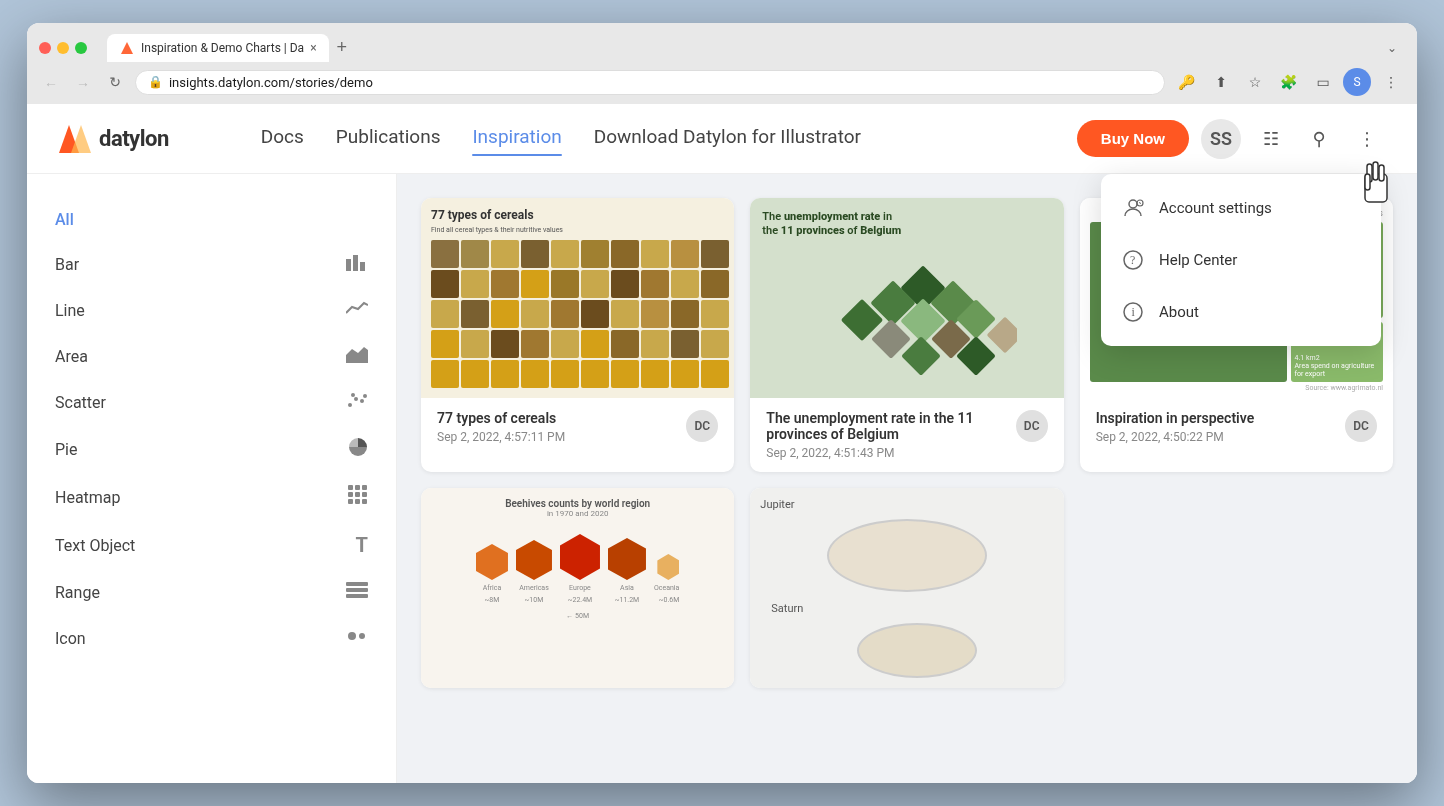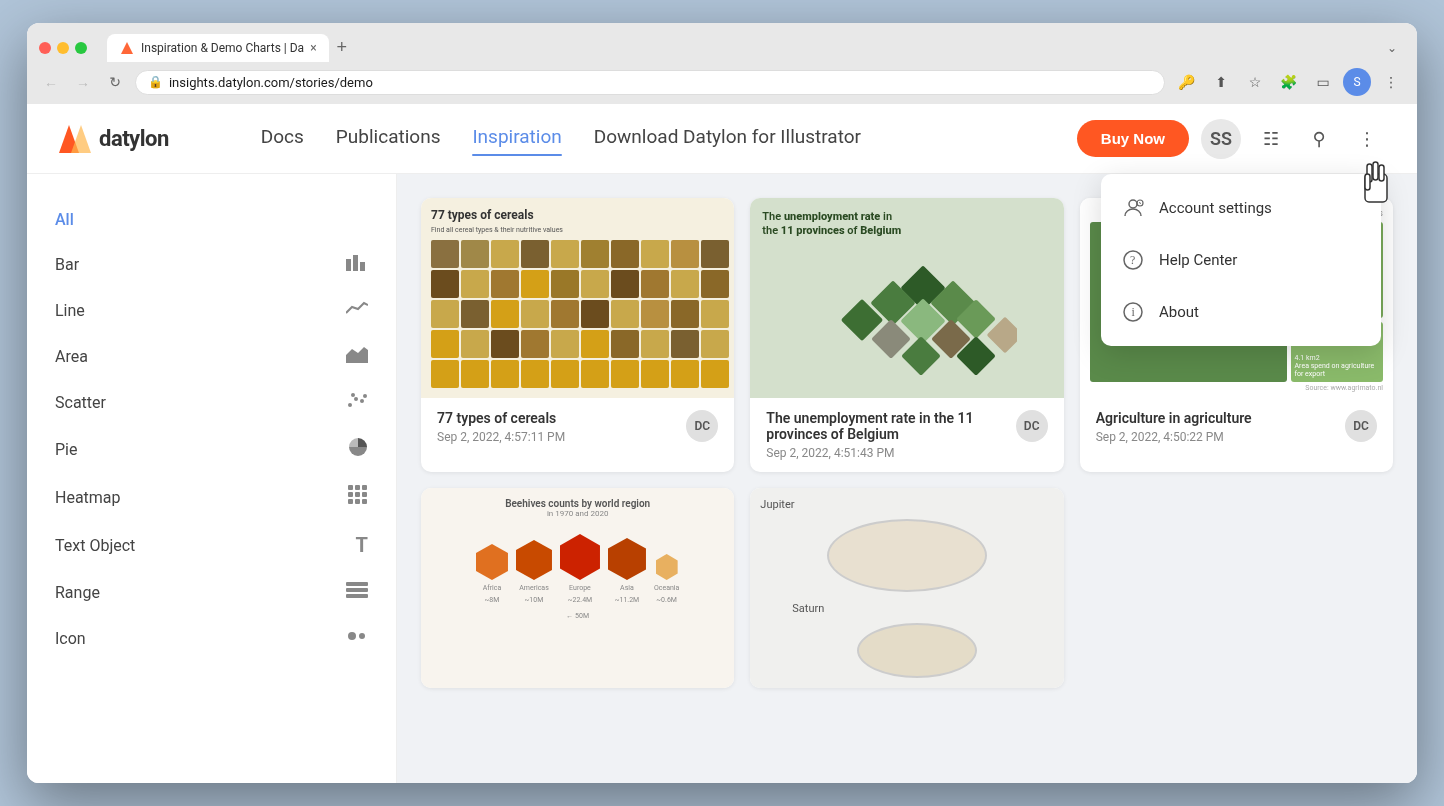--- a/index.html
+++ b/index.html
@@ -798,21 +798,21 @@
                   <div style="flex:0.6; background:#8aba6a; border-radius:3px; padding:4px; display:flex; flex-direction:column; justify-content:flex-end;">
                     <div style="font-size:7px; color:#fff;">4.1 km2</div>
                     <div style="font-size:7px; color:#fff;">Area spend on agriculture for export</div>
                   </div>
                 </div>
               </div>
               <div style="font-size:7px; color:#aaa; text-align:right; margin-top:2px;">Source: www.agrimato.nl</div>
             </div>
             <div class="chart-info">
               <div>
-                <div class="chart-title">Agriculture in agriculture</div>
+                <div class="chart-title">Inspiration in perspective</div>
                 <div class="chart-date">Sep 2, 2022, 4:50:22 PM</div>
               </div>
               <div class="chart-avatar">DC</div>
             </div>
           </div>
 
           <div class="chart-card">
             <div class="chart-thumbnail beehives-thumb">
               <div style="font-size:10px; font-weight:600; color:#555; text-align:center;">Beehives counts by world region</div>
               <div style="font-size:8px; color:#888; text-align:center;">in 1970 and 2020</div>
@@ -830,37 +830,37 @@
                 <div style="display:flex; flex-direction:column; align-items:center; gap:4px;">
                   <div style="width:40px; height:46px; clip-path:polygon(50% 0%,100% 25%,100% 75%,50% 100%,0% 75%,0% 25%); background:#cc2200;"></div>
                   <div style="font-size:7px; color:#888;">Europe</div>
                   <div style="font-size:7px; color:#888;">~22.4M</div>
                 </div>
                 <div style="display:flex; flex-direction:column; align-items:center; gap:4px;">
                   <div style="width:38px; height:42px; clip-path:polygon(50% 0%,100% 25%,100% 75%,50% 100%,0% 75%,0% 25%); background:#b84000;"></div>
                   <div style="font-size:7px; color:#888;">Asia</div>
                   <div style="font-size:7px; color:#888;">~11.2M</div>
                 </div>
-                <div style="display:flex; flex-direction:column; align-items:center; gap:4px;">
+                <div style="display:flex; flex-direction:column; align-items:flex-end; gap:4px;">
                   <div style="width:22px; height:26px; clip-path:polygon(50% 0%,100% 25%,100% 75%,50% 100%,0% 75%,0% 25%); background:#e8b060;"></div>
                   <div style="font-size:7px; color:#888;">Oceania</div>
                   <div style="font-size:7px; color:#888;">~0.6M</div>
                 </div>
               </div>
               <div style="display:flex; gap:4px; justify-content:center; margin-top:8px; font-size:7px; color:#888;">
                 <span>← 50M</span>
               </div>
             </div>
           </div>
 
           <div class="chart-card">
             <div class="chart-thumbnail" style="background:#f0f0ee; padding:10px; display:flex; flex-direction:column; align-items:center; justify-content:flex-start;">
               <div style="font-size:11px; color:#555; margin-bottom:8px; align-self:flex-start;">Jupiter</div>
               <div style="width:160px; height:80px; border-radius:50%; background:#e8e0d0; border: 2px solid #ccc;"></div>
-              <div style="font-size:11px; color:#555; margin-top:10px; margin-bottom:8px; align-self:flex-start; margin-left:32px;">Saturn</div>
+              <div style="font-size:11px; color:#555; margin-top:10px; margin-bottom:8px; align-self:flex-start; margin-left:11px;">Saturn</div>
               <div style="width:120px; height:60px; border-radius:50%; background:#e4dcc8; border: 2px solid #ccc; margin-left:20px;"></div>
             </div>
           </div>
 
         </div>
       </div>
     </div>
   </div>
 </div>
 

